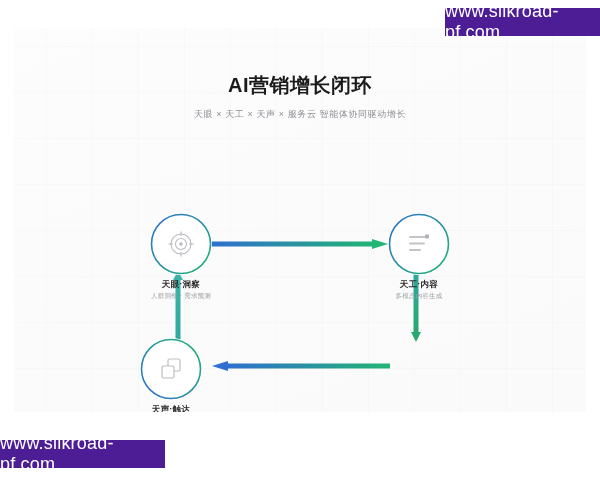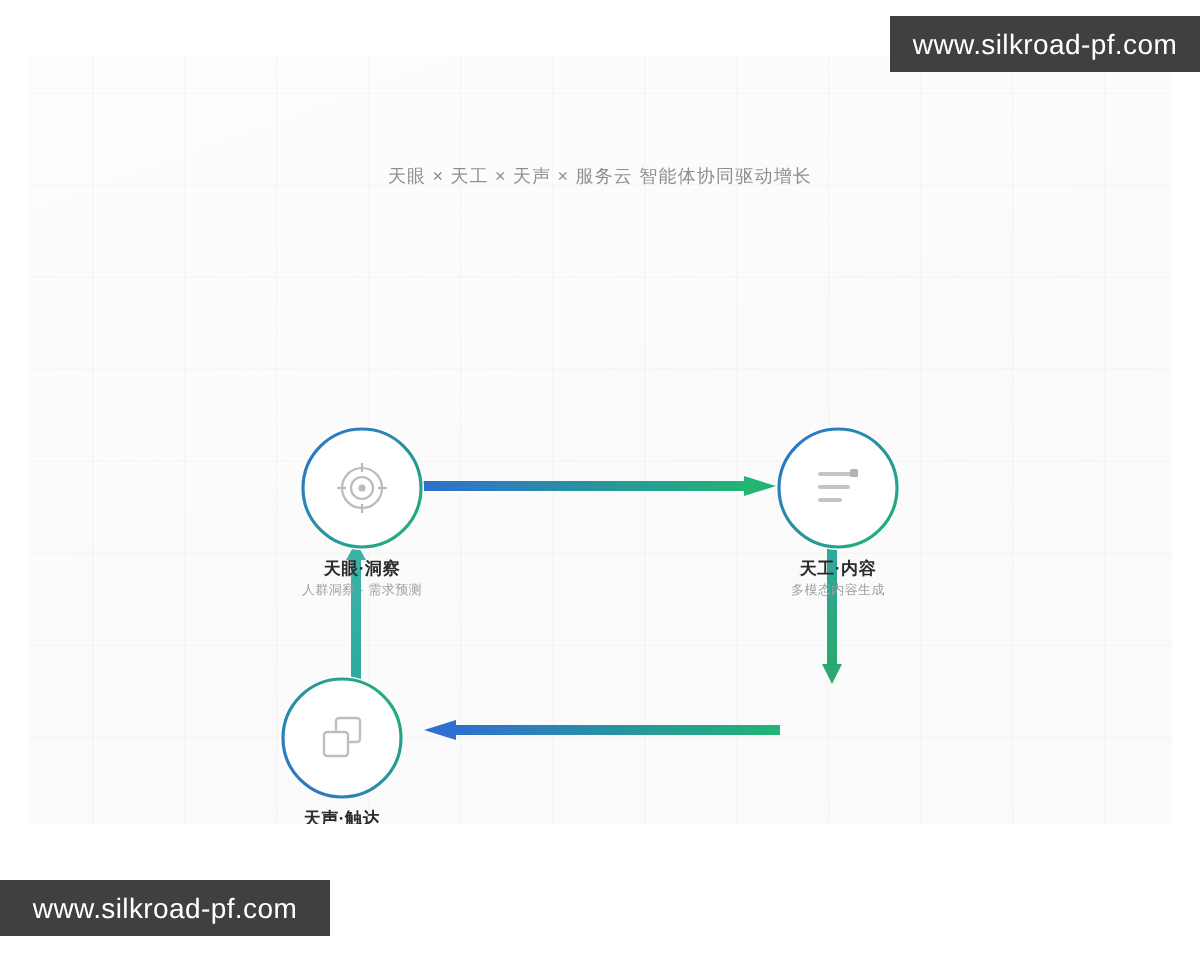--- a/index.html
+++ b/index.html
@@ -132,38 +132,39 @@
     z-index: 12;
   }
   #conn-top    { left: 210px; top: 236px; }
   #conn-bottom { left: 210px; top: 358px; }
   #conn-left   { left: 172px; top: 272px; }
   #conn-right  { left: 410px; top: 272px; }
 
   
   .watermark {
     position: absolute;
-    background: #404040;
+    background: #4c1d95;
     color: #ffffff;
-    font-size: 14px;
+    font-size: 18px;
     letter-spacing: 0.2px;
     display: flex;
     align-items: center;
     justify-content: center;
     z-index: 60;
   }
   #wm-top    { right: 0px; top: 8px;    width: 155px; height: 28px; }
   #wm-bottom { left: 0px;  bottom: 12px;width: 165px; height: 28px; }
 </style>
 </head>
 <body>
 
 <div id="slide">
 
   <div id="header">
+    <div id="title">AI营销增长闭环</div>
     <div id="subtitle">天眼 × 天工 × 天声 × 服务云 智能体协同驱动增长</div>
   </div>
 
   <div class="conn" id="conn-top">
     <svg width="180" height="12" viewBox="0 0 180 12">
       <defs>
         <linearGradient id="gradR" x1="0" y1="0" x2="1" y2="0">
           <stop offset="0%" stop-color="#2f6fd0"></stop>
           <stop offset="100%" stop-color="#22b573"></stop>
         </linearGradient>

